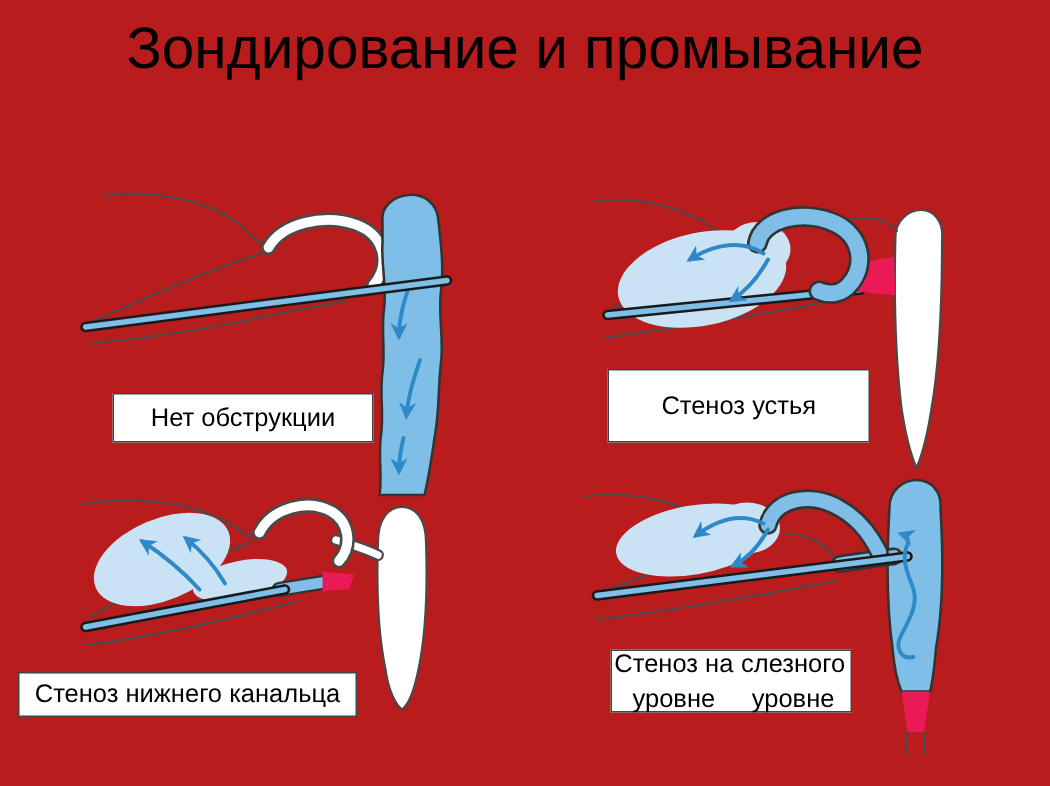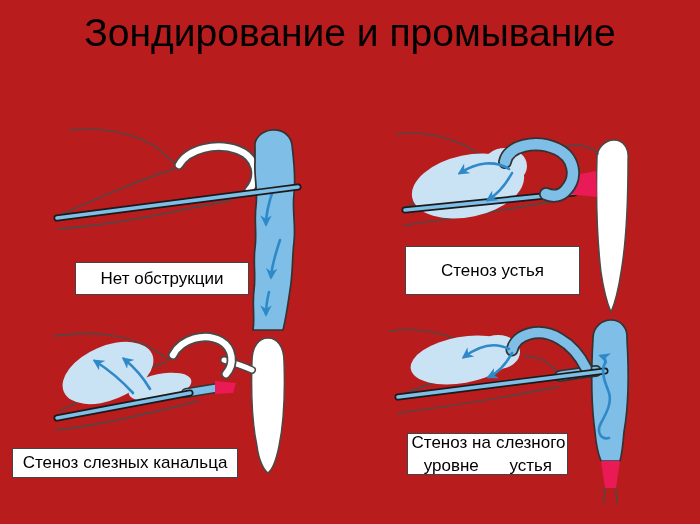--- a/index.html
+++ b/index.html
@@ -136,21 +136,21 @@
 
   <div class="caption c1">
       <span>Нет обструкции</span>
     </div>
 
   <div class="caption c2">
       <span>Стеноз устья</span>
     </div>
 
   <div class="caption c3">
-      <span>Стеноз слезных канальца</span>
+      <span>Стеноз нижнего канальца</span>
     </div>
 
   <div class="caption c4">
       <span>Стеноз на уровне</span>
-      <span>слезного устья</span>
+      <span>слезного уровне</span>
     </div>
 
 </div>
 
 </body></html>

